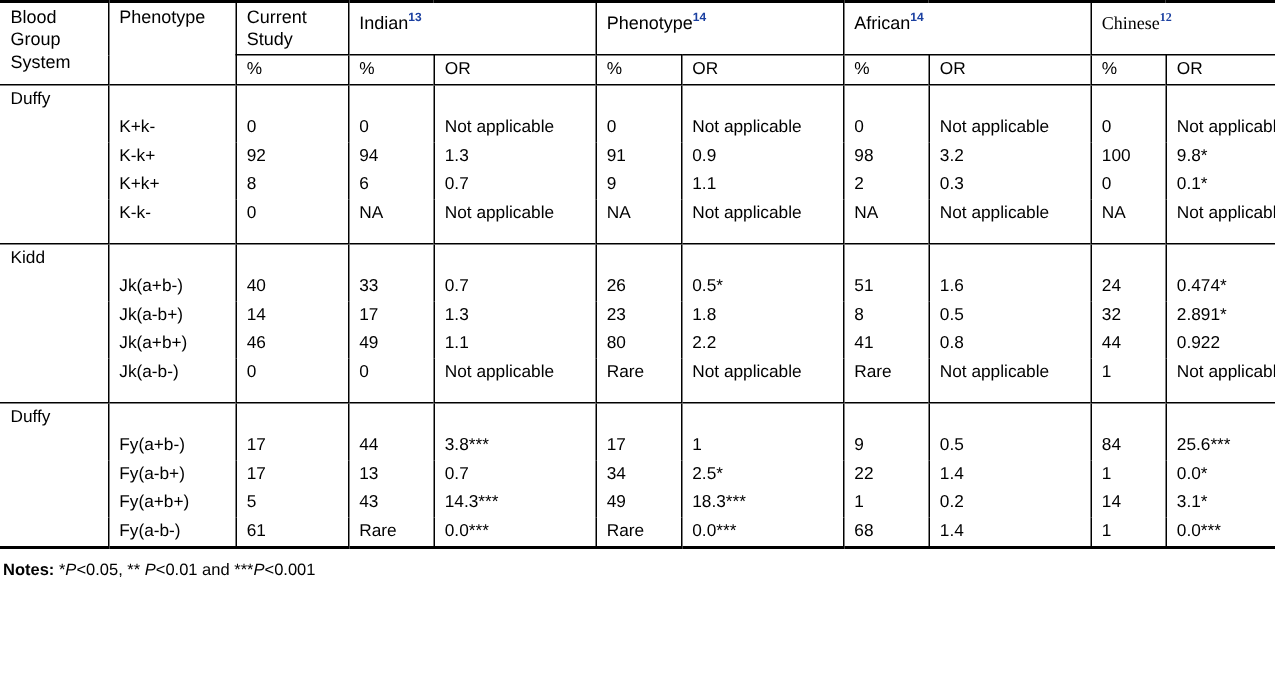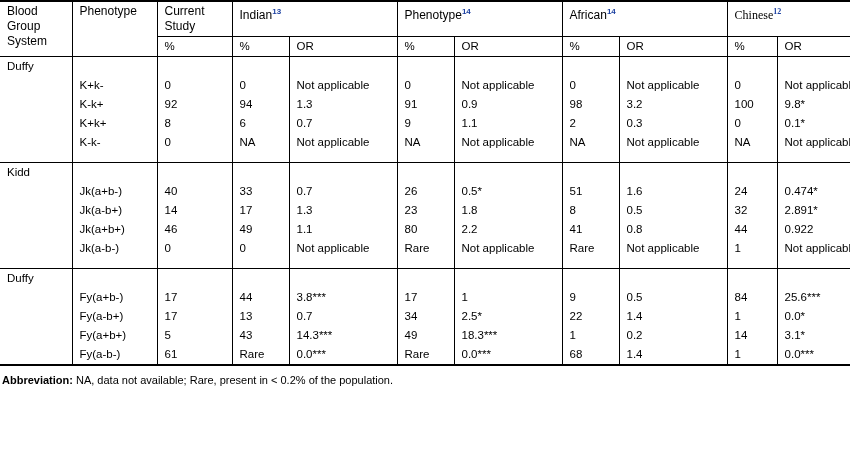--- a/index.html
+++ b/index.html
@@ -341,16 +341,16 @@
         <td class="vl">0.0***</td>
         <td class="vl">68</td>
         <td class="vl">1.4</td>
         <td class="vl">1</td>
         <td class="cellwrap">0.0***</td>
       </tr>
     </tbody>
   </table>
 
   <div class="notes">
-    <div><b>Abbreviation:</b> <span>NA, data not available; Rare, present in &lt; 0.2% of the population.</span></div>
+    <div><b>Notes:</b> <span>*</span><span class="ital">P</span><span>&lt;0.05, ** </span><span class="ital">P</span><span>&lt;0.01 and ***</span><span class="ital">P</span><span>&lt;0.001</span></div>
   </div>
 
 </div>
 
 </body></html>

